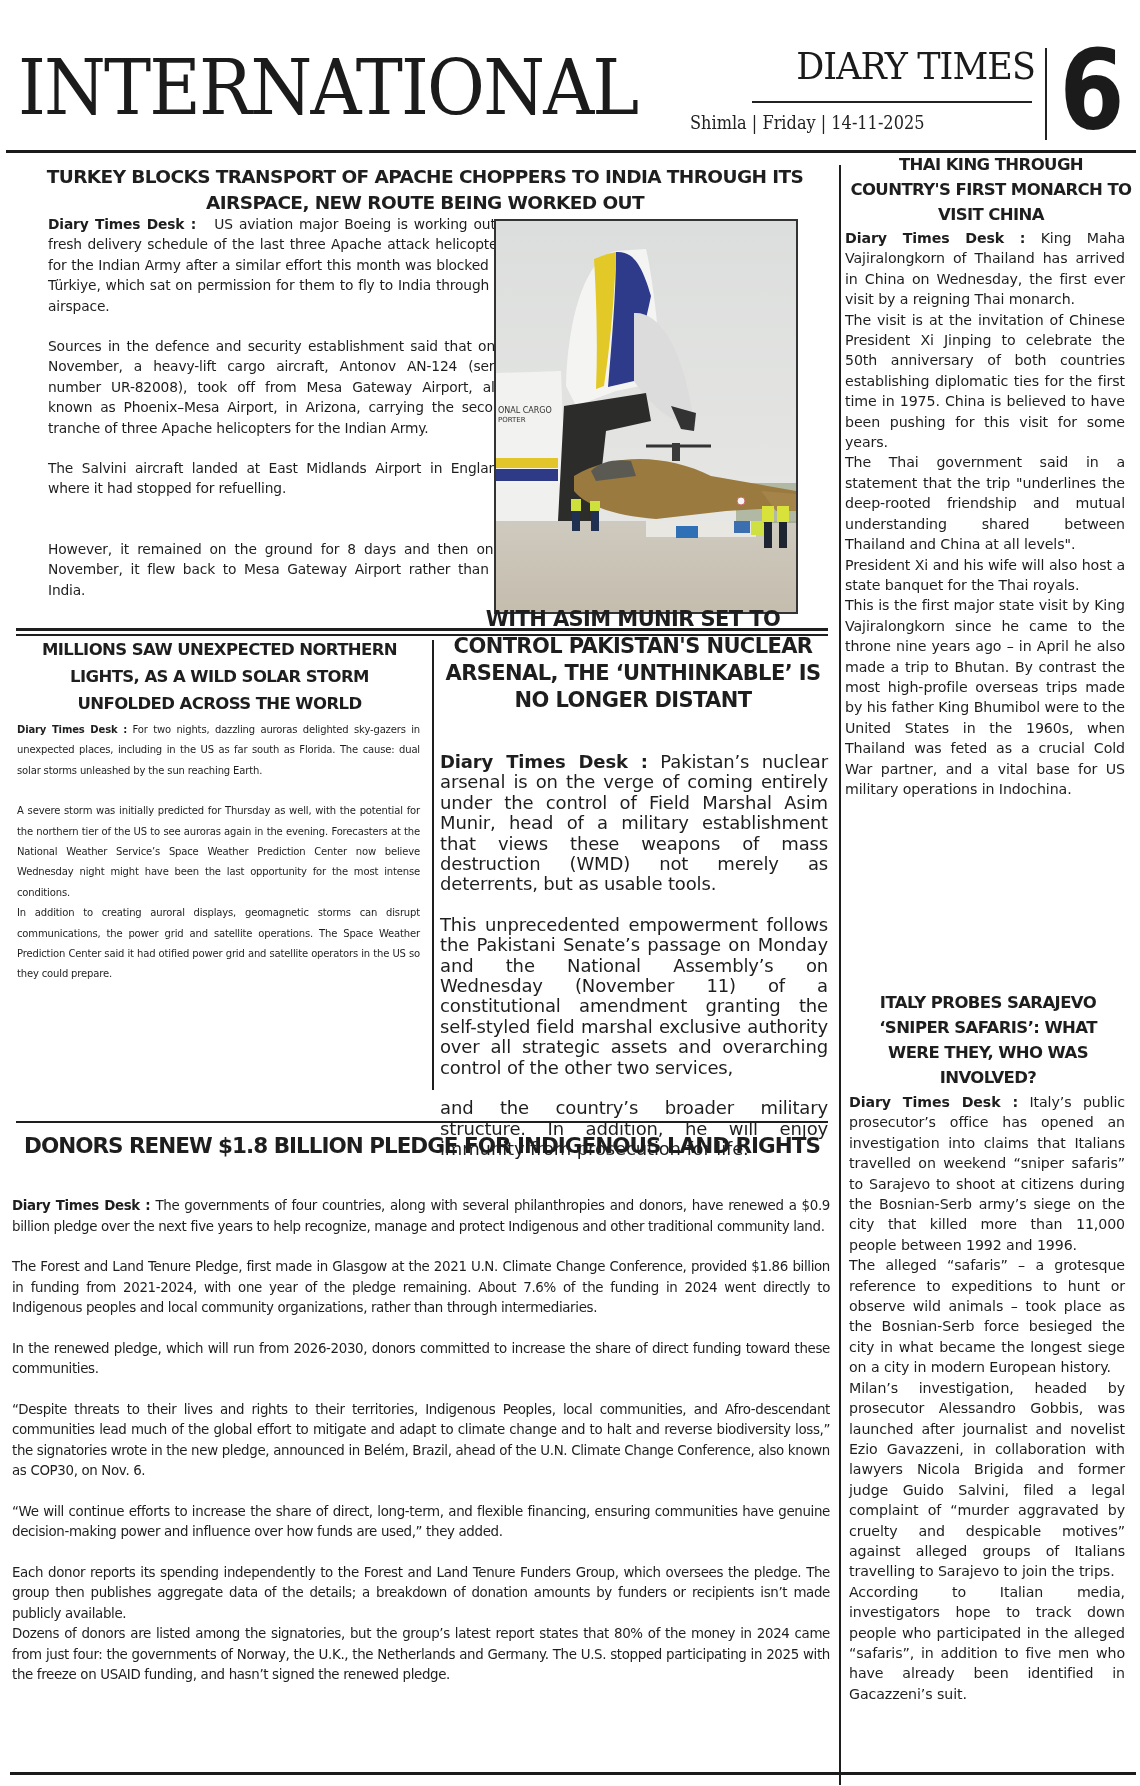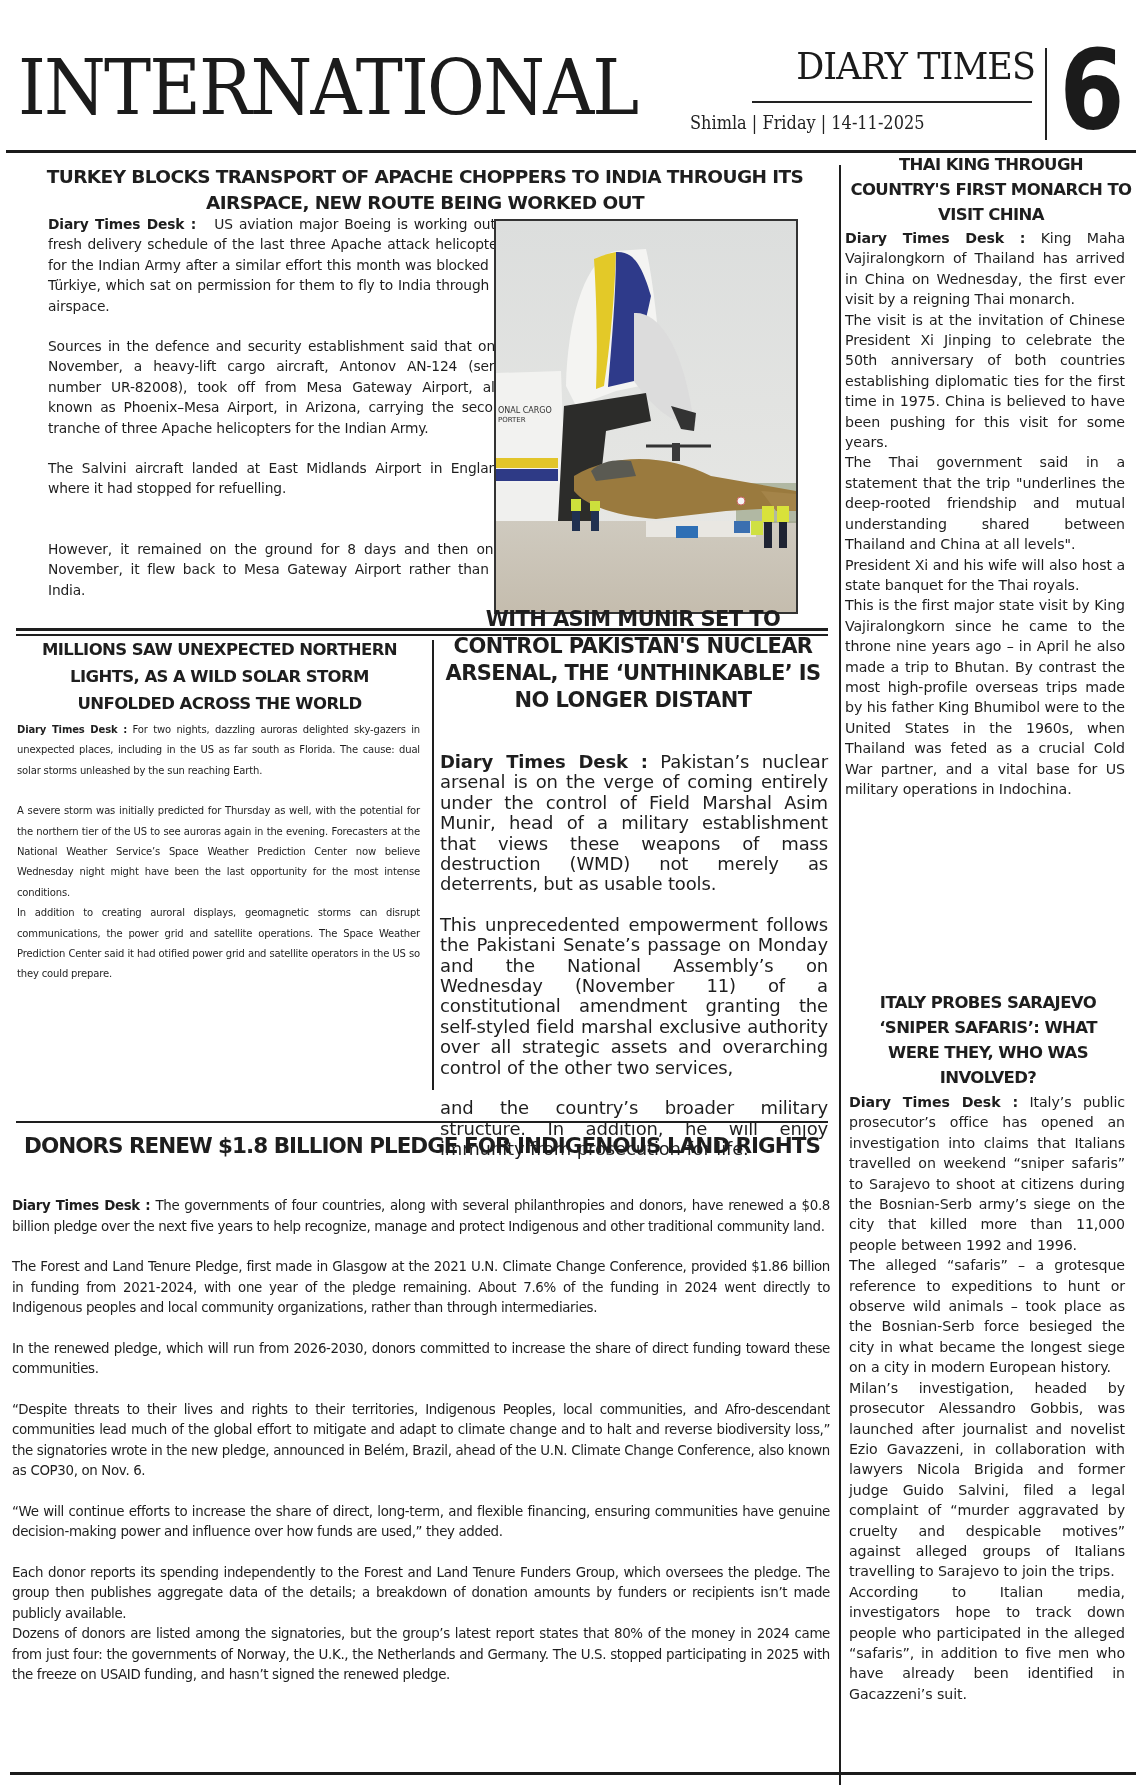--- a/index.html
+++ b/index.html
@@ -200,21 +200,21 @@
     <p class="gap">This unprecedented empowerment follows the Pakistani Senate’s passage on Monday and the National Assembly’s on Wednesday (November 11) of a constitutional amendment granting the self-styled field marshal exclusive authority over all strategic assets and overarching control of the other two services,</p>
     <p class="gap">and the country’s broader military structure. In addition, he will enjoy immunity from prosecution for life.</p>
   </div>
 </article>
 
 <div class="abs rule-3"></div>
 
 <article>
   <h2 class="abs headline a4-head">DONORS RENEW $1.8 BILLION PLEDGE FOR INDIGENOUS LAND RIGHTS</h2>
   <div class="abs body-text a4-body">
-    <p><span class="dateline-label">Diary Times Desk :</span> <span>The governments of four countries, along with several philanthropies and donors, have renewed a $0.8 billion pledge over the next five years to help recognize, manage and protect Indigenous and other traditional community land.</span></p>
+    <p><span class="dateline-label">Diary Times Desk :</span> <span>The governments of four countries, along with several philanthropies and donors, have renewed a $0.9 billion pledge over the next five years to help recognize, manage and protect Indigenous and other traditional community land.</span></p>
     <p class="gap">The Forest and Land Tenure Pledge, first made in Glasgow at the 2021 U.N. Climate Change Conference, provided $1.86 billion in funding from 2021-2024, with one year of the pledge remaining. About 7.6% of the funding in 2024 went directly to Indigenous peoples and local community organizations, rather than through intermediaries.</p>
     <p class="gap">In the renewed pledge, which will run from 2026-2030, donors committed to increase the share of direct funding toward these communities.</p>
     <p class="gap">“Despite threats to their lives and rights to their territories, Indigenous Peoples, local communities, and Afro-descendant communities lead much of the global effort to mitigate and adapt to climate change and to halt and reverse biodiversity loss,” the signatories wrote in the new pledge, announced in Belém, Brazil, ahead of the U.N. Climate Change Conference, also known as COP30, on Nov. 6.</p>
     <p class="gap">“We will continue efforts to increase the share of direct, long-term, and flexible financing, ensuring communities have genuine decision-making power and influence over how funds are used,” they added.</p>
     <p class="gap">Each donor reports its spending independently to the Forest and Land Tenure Funders Group, which oversees the pledge. The group then publishes aggregate data of the details; a breakdown of donation amounts by funders or recipients isn’t made publicly available.</p>
     <p>Dozens of donors are listed among the signatories, but the group’s latest report states that 80% of the money in 2024 came from just four: the governments of Norway, the U.K., the Netherlands and Germany. The U.S. stopped participating in 2025 with the freeze on USAID funding, and hasn’t signed the renewed pledge.</p>
   </div>
 </article>
 
 <div class="abs bottom-rule"></div>

